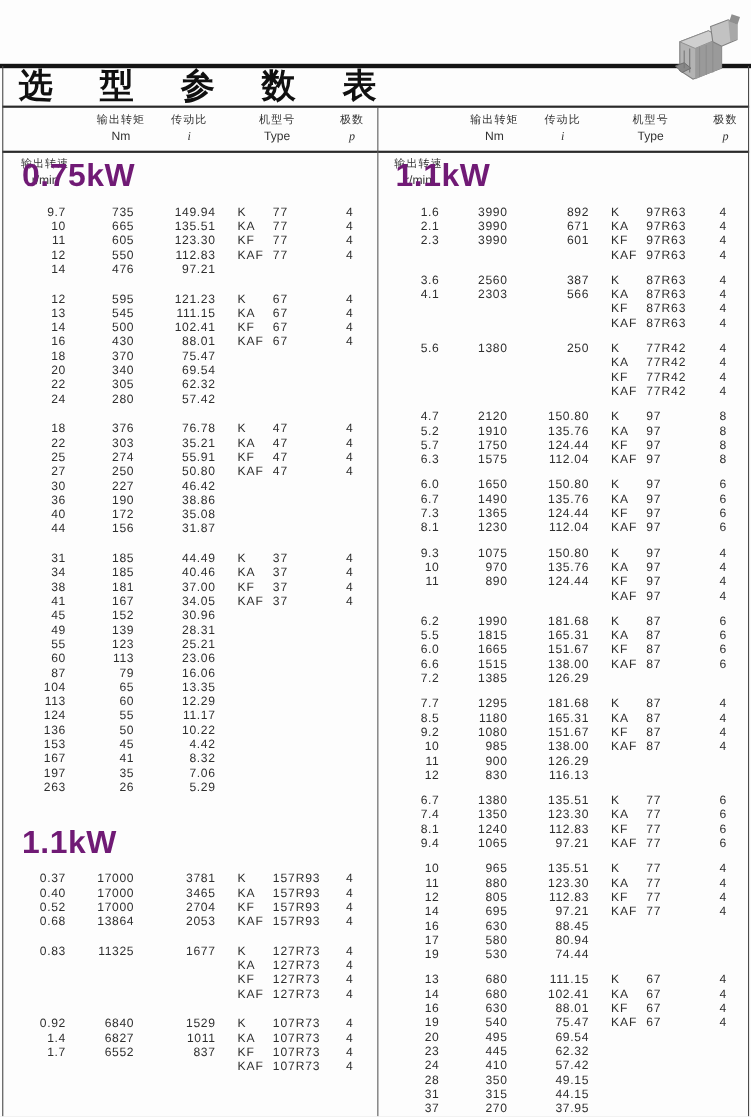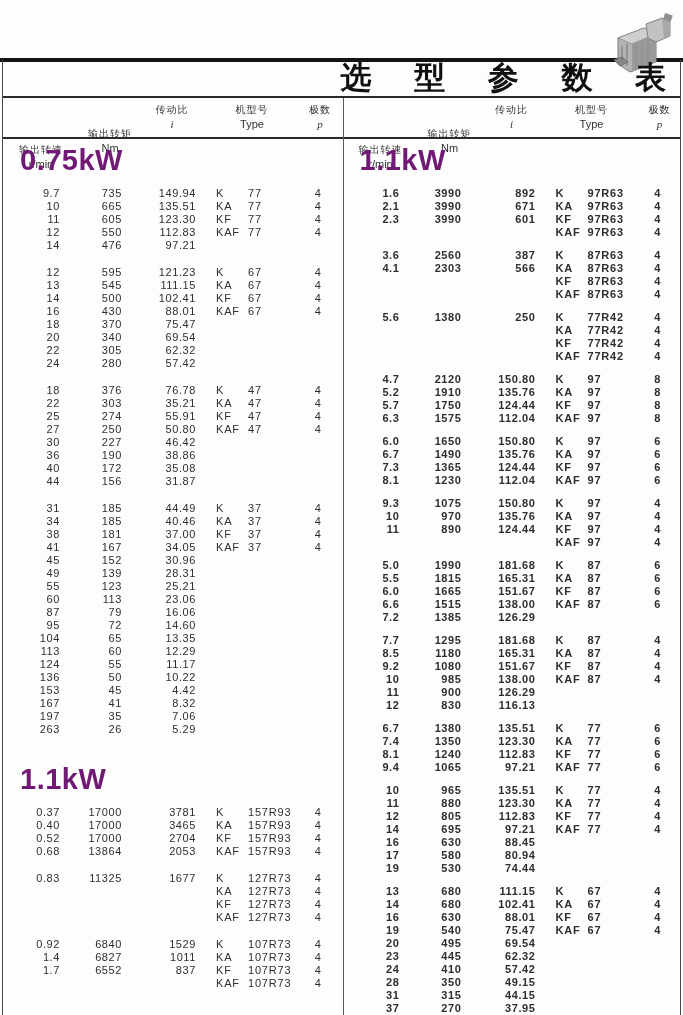--- a/index.html
+++ b/index.html
@@ -15,52 +15,52 @@
     position:absolute;left:2px;right:2px;top:60px;bottom:0;
     border-left:1px solid #4a4a4a;border-right:1px solid #4a4a4a;
   }
   .top-rule{position:absolute;left:0;top:58px;width:683px;height:4px;background:#141414;}
   .title-rule{position:absolute;left:2px;right:2px;top:96px;height:2px;background:#2a2a2a;}
   .header-rule{position:absolute;left:2px;right:2px;top:137px;height:2px;background:#2a2a2a;}
   .center-divider{position:absolute;left:343px;top:98px;bottom:0;width:1px;background:#5a5a5a;}
 
   .page-title{
     position:absolute;top:61px;left:0;width:100%;
-    text-align:right;font-size:31px;font-weight:bold;color:#101010;
+    text-align:left;font-size:31px;font-weight:bold;color:#101010;
     letter-spacing:17px;padding-left:17px;box-sizing:border-box;
     line-height:34px;
   }
 
   .motor-photo{position:absolute;top:10px;left:608px;width:66px;height:70px;}
 
   .header-row{
     position:absolute;top:99px;left:2px;right:2px;height:38px;
     display:flex;
   }
   .hdr-group{width:50%;display:flex;padding-top:3px;box-sizing:border-box;}
   .hdr-cell{text-align:center;color:#333;}
   .hdr-cell .hl{display:block;font-size:10px;letter-spacing:1px;line-height:15px;}
   .hdr-cell .hu{display:block;font-size:11px;line-height:15px;}
   .hu.ital{font-style:italic;font-family:"Liberation Serif",serif;}
-  .hc0{width:78px;margin-top:40px;}.hc1{width:60px;margin-top:24px;}.hc2{width:64px;}.hc3{width:96px;}.hc4{width:40px;}
+  .hc0{width:78px;margin-top:40px;}.hc1{width:60px;}.hc2{width:64px;}.hc3{width:96px;}.hc4{width:40px;}
 
   .body-row{
     position:absolute;top:139px;left:2px;right:2px;bottom:0;
     display:flex;
   }
   .col{width:50%;box-sizing:border-box;padding:2px 0 0 14px;}
 
   .section-title{
     font-size:29px;font-weight:bold;color:#701a75;
     margin:2px 0 10px 4px;line-height:34px;letter-spacing:0.5px;
   }
   .col-left .section + .section .section-title{margin-top:26px;}
 
   .col-left .block{margin-bottom:14px;}
-  .col-right .block{margin-bottom:10px;font-weight:bold;}
+  .col-right .block{margin-bottom:10px;}
 
   .row{display:flex;height:13px;line-height:13px;font-size:11px;color:#2e2e2e;letter-spacing:0.6px;}
   .c-n{width:44px;text-align:right;}
   .c-t{width:62px;text-align:right;}
   .c-i{width:74px;text-align:right;}
   .c-sp{width:20px;}
   .c-tp{width:32px;text-align:left;letter-spacing:0.8px;}
   .c-ts{width:52px;text-align:left;letter-spacing:0.8px;}
   .c-p{width:36px;text-align:center;}
 </style>
@@ -417,29 +417,20 @@
             <div class="row">
               <span class="c-n">87</span>
               <span class="c-t">79</span>
               <span class="c-i">16.06</span>
               <span class="c-sp"></span>
               <span class="c-tp"></span>
               <span class="c-ts"></span>
               <span class="c-p"></span>
             </div>
             <div class="row">
-              <span class="c-n">95</span>
-              <span class="c-t">72</span>
-              <span class="c-i">14.60</span>
-              <span class="c-sp"></span>
-              <span class="c-tp"></span>
-              <span class="c-ts"></span>
-              <span class="c-p"></span>
-            </div>
-            <div class="row">
               <span class="c-n">104</span>
               <span class="c-t">65</span>
               <span class="c-i">13.35</span>
               <span class="c-sp"></span>
               <span class="c-tp"></span>
               <span class="c-ts"></span>
               <span class="c-p"></span>
             </div>
             <div class="row">
               <span class="c-n">113</span>
@@ -850,21 +841,21 @@
               <span class="c-t"></span>
               <span class="c-i"></span>
               <span class="c-sp"></span>
               <span class="c-tp">KAF</span>
               <span class="c-ts">97</span>
               <span class="c-p">4</span>
             </div>
           </div>
           <div class="block">
             <div class="row">
-              <span class="c-n">5.0</span>
+              <span class="c-n">6.2</span>
               <span class="c-t">1990</span>
               <span class="c-i">181.68</span>
               <span class="c-sp"></span>
               <span class="c-tp">K</span>
               <span class="c-ts">87</span>
               <span class="c-p">6</span>
             </div>
             <div class="row">
               <span class="c-n">5.5</span>
               <span class="c-t">1815</span>

